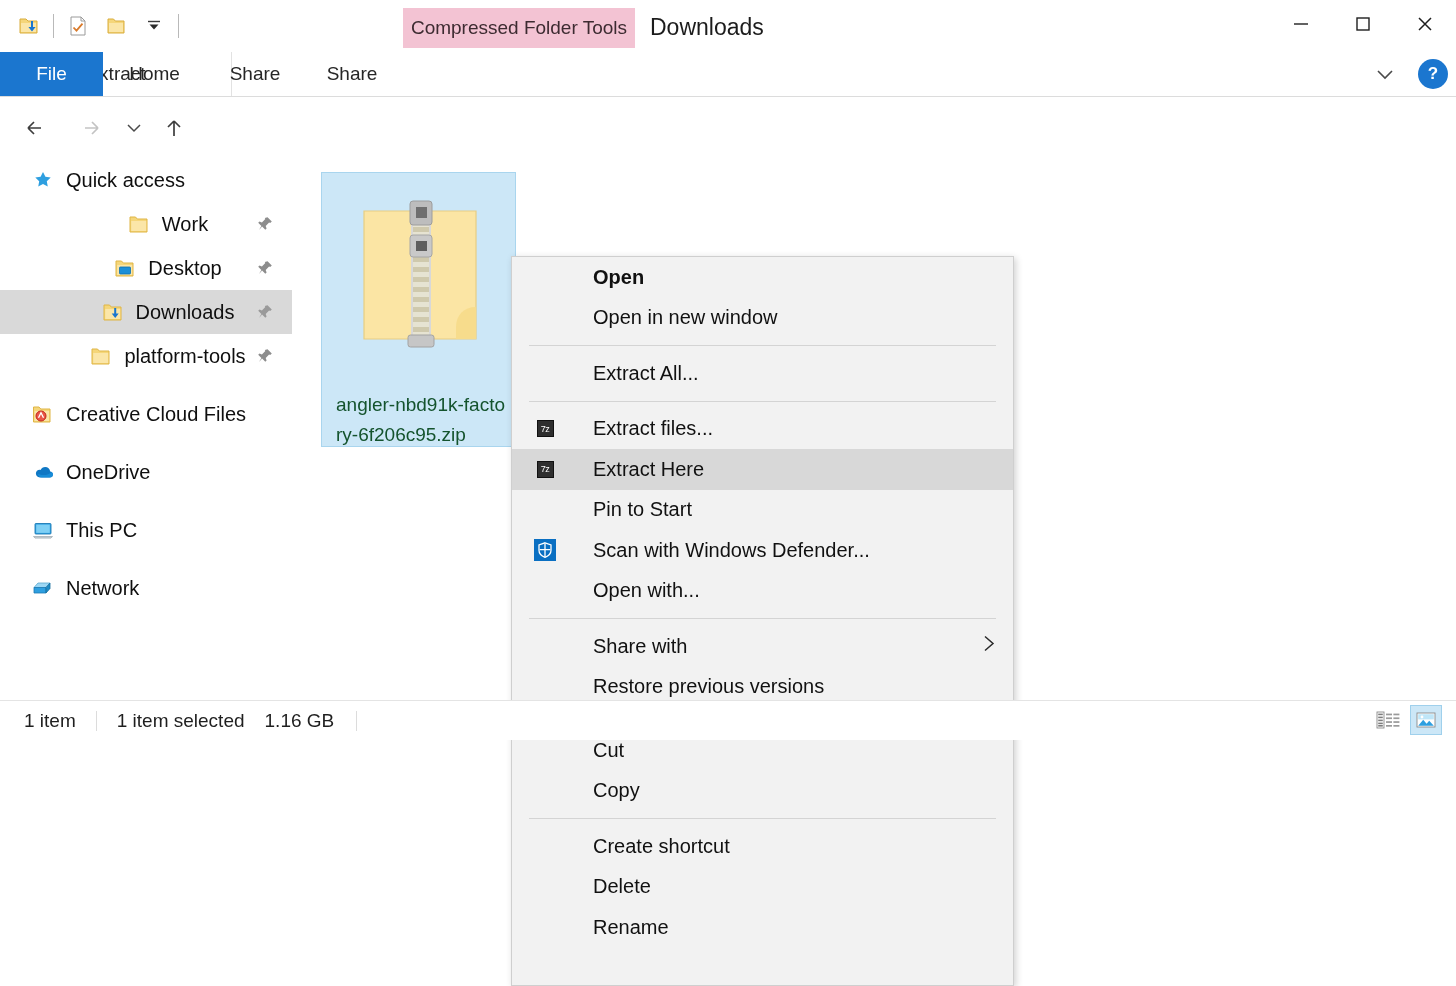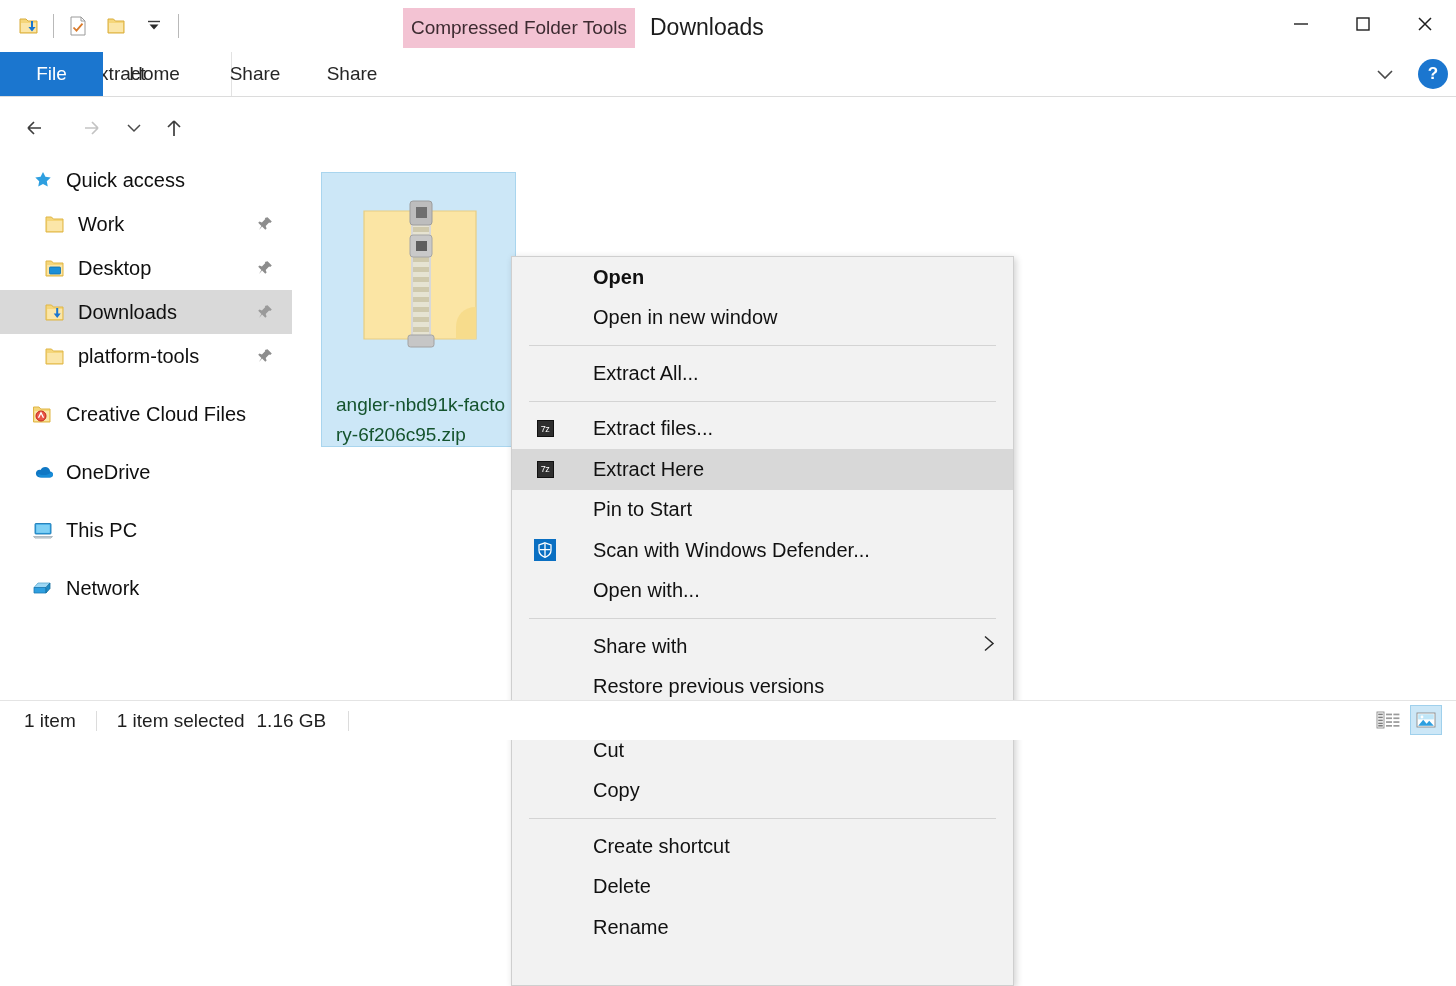--- a/index.html
+++ b/index.html
@@ -92,21 +92,21 @@
   .searchbox input::placeholder { color:#6d6d6d; opacity:1; }
   .search-icon { width:40px; display:flex; align-items:center; justify-content:center; }
 
   
   .sidebar { position:absolute; left:0; top:158px; width:292px; height:788px; background:#fff; }
   .nav-item {
     position:relative; height:44px; display:flex; align-items:center;
     font-size:20px; color:#0f0f0f; white-space:nowrap;
   }
   .nav-item.level0 { padding-left:28px; }
-  .nav-item.level1 { padding-left:40px; }
+  .nav-item.level1 { padding-left:40px;justify-content:center; }
   .nav-item.selected { background:#d9d9d9; }
   .nav-ico { width:30px; height:24px; margin-right:8px; display:flex; align-items:center; justify-content:center; flex:0 0 auto; }
   .nav-label { font-size:20px; }
   .pin { position:absolute; right:18px; top:13px; width:18px; height:18px; }
   .grp-gap { height:14px; }
 
   
   .filearea { position:absolute; left:292px; top:158px; width:1164px; height:788px; background:#fff; }
   .file-tile {
     position:absolute; left:29px; top:14px; width:195px; height:275px;
@@ -148,21 +148,21 @@
 
   
   .statusbar {
     position:absolute; left:0; bottom:0; width:1456px; height:40px;
     background:#fff; border-top:1px solid #e4e4e4;
     display:flex; align-items:center;
   }
   .status-cell { font-size:19px; color:#1f1f1f; white-space:nowrap; }
   .sb-1 { margin-left:24px; }
   .sb-div { width:1px; height:20px; background:#dcdcdc; margin:0 20px; }
-  .sb-3 { margin-left:12px; }
+  .sb-3 { margin-left:20px; }
   .sb-div2 { width:1px; height:20px; background:#dcdcdc; margin-left:22px; }
   .view-btns { position:absolute; right:14px; top:4px; display:flex; align-items:center; gap:6px; }
   .view-btn { width:32px; height:30px; display:flex; align-items:center; justify-content:center; }
   .view-btn.active { background:#cce7f7; border:1px solid #9fd0ec; }
 </style>
 </head>
 <body>
 
 <div class="window">
 

